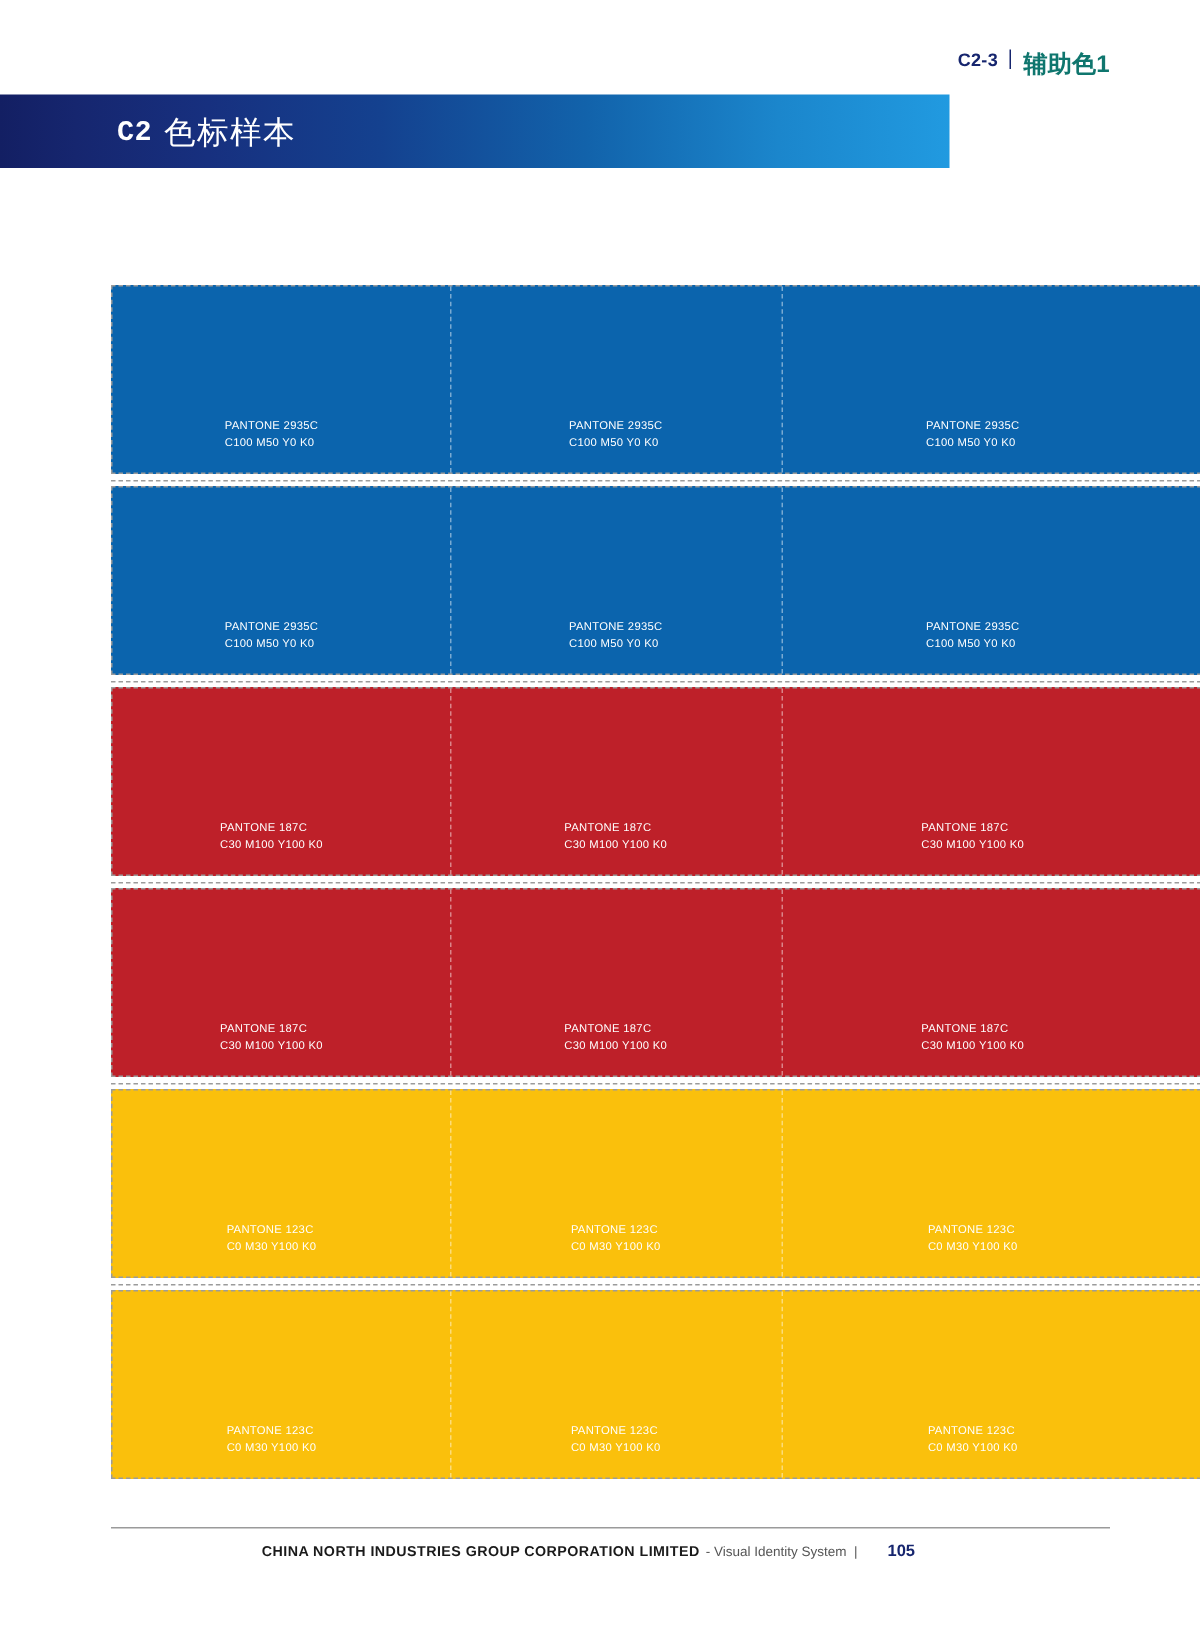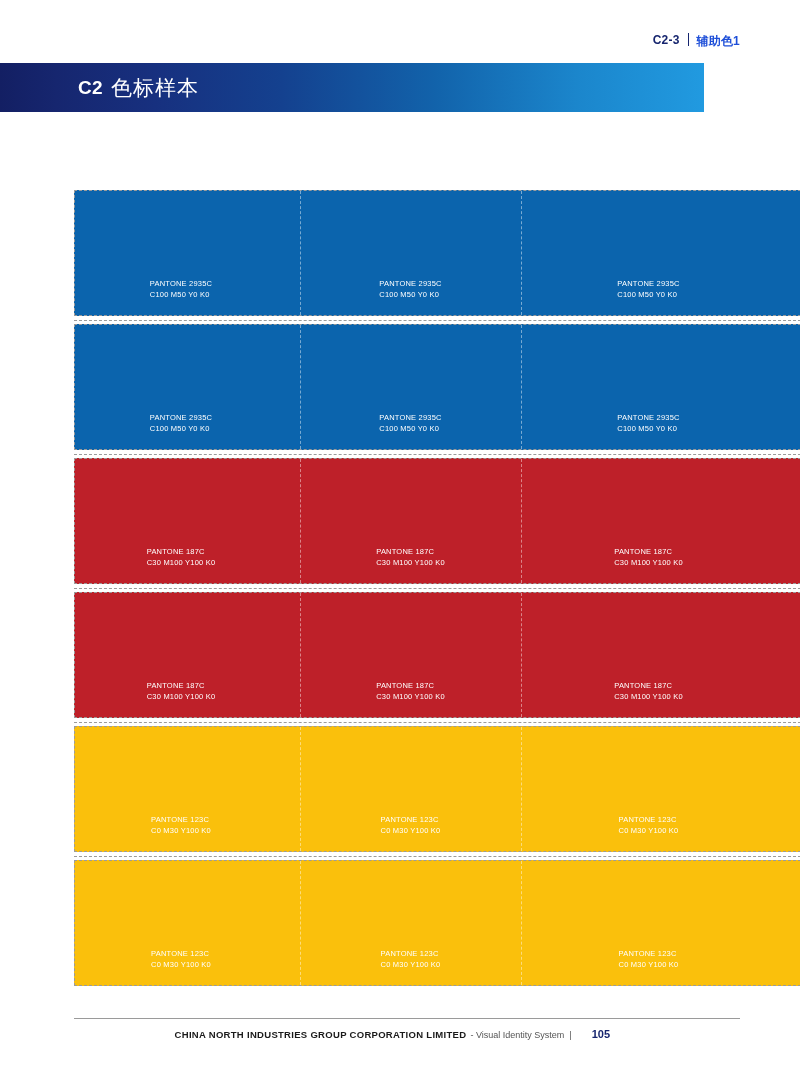--- a/index.html
+++ b/index.html
@@ -32,40 +32,41 @@
     color: #16256e;
   }
   #page-header .divider {
     display: inline-block;
     width: 1px;
     height: 13px;
     background: #16256e;
     margin: 0 2px;
   }
   #page-header .section {
-    font-size: 12px;
-    color: #1d4ed8;
+    font-size: 16px;
+    color: #0f766e;
     font-weight: bold;
   }
 
   
   #banner {
     position: absolute;
     left: 0;
     top: 63px;
-    width: 704px;
+    width: 633px;
     height: 49px;
     background: linear-gradient(to right,
         #131f63 0%,
         #16266f 8%,
         #17307f 22%,
         #14418f 40%,
         #1263ab 62%,
         #1b86cc 82%,
         #219ae0 100%);
+    font-family: Liberation Mono, monospace;
   }
   #banner .banner-inner {
     position: absolute;
     left: 78px;
     top: 0;
     height: 49px;
     display: flex;
     align-items: center;
     gap: 8px;
     color: #ffffff;

